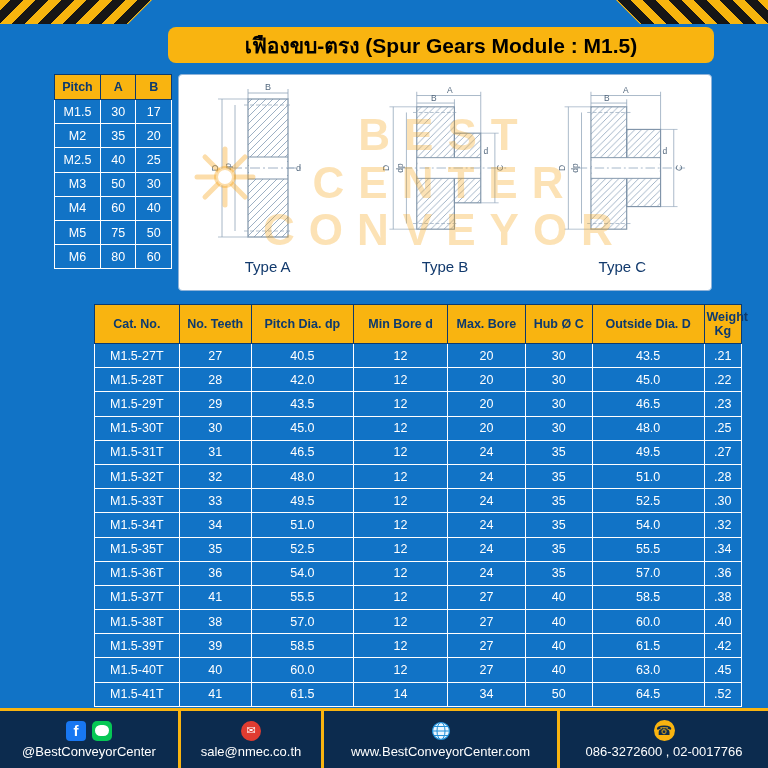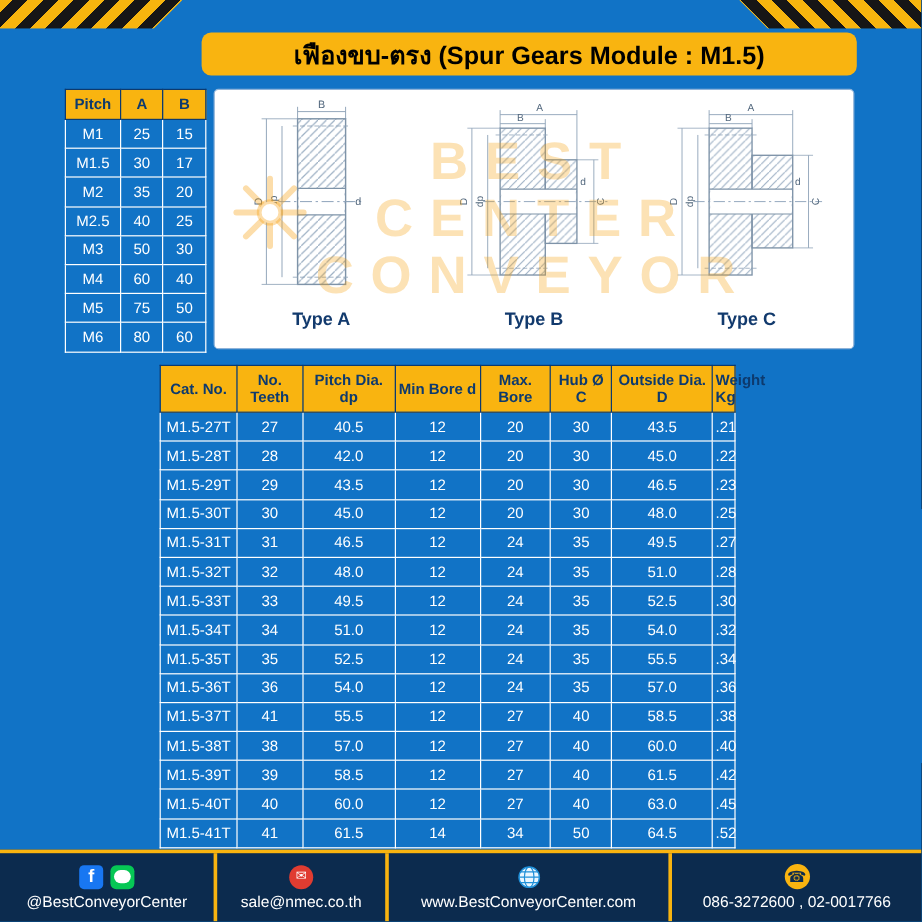--- a/index.html
+++ b/index.html
@@ -22,37 +22,37 @@
   table.data{border-collapse:collapse;width:100%;table-layout:fixed;}
   .data th{background:#f9b410;color:#0d3a6e;border:1.6px solid #0d3a6e;
       font-size:12.5px;font-weight:bold;padding:5px 2px;text-align:center;}
   .data td{color:#fff;border:1.4px solid #fff;font-size:12.5px;text-align:center;padding:4.6px 2px;}
 
   .pitch-wrap{position:absolute;left:54px;top:74px;width:118px;}
   .pitch-wrap th:nth-child(1){width:40%}
   .pitch-wrap th:nth-child(2){width:30%}
   .pitch-wrap th:nth-child(3){width:30%}
 
-  .main-wrap{position:absolute;left:94px;top:304px;width:480px;margin-left:39px;}
+  .main-wrap{position:absolute;left:94px;top:304px;width:648px;}
   .main-wrap th:nth-child(1){width:12.3%}
   .main-wrap th:nth-child(2){width:10.4%}
   .main-wrap th:nth-child(3){width:15%}
   .main-wrap th:nth-child(4){width:13.8%}
   .main-wrap th:nth-child(5){width:11.2%}
   .main-wrap th:nth-child(6){width:9.6%}
   .main-wrap th:nth-child(7){width:16.5%}
 
   
   .panel{position:absolute;left:178px;top:74px;width:534px;height:217px;background:#fff;
       border:1.5px solid #8fb3d9;border-radius:4px;box-sizing:border-box;}
   .figures{position:absolute;inset:0;display:flex;justify-content:space-around;
       align-items:flex-start;padding-top:4px;}
   .fig{display:flex;flex-direction:column;align-items:center;width:170px;}
   svg.draw{width:160px;height:178px;}
-  .caption{color:#123a6d;font-weight:bold;font-size:15px;margin-top:1px;}
+  .caption{color:#123a6d;font-weight:normal;font-size:15px;margin-top:1px;}
   svg text{font-family:"Liberation Sans",sans-serif;font-size:9px;fill:#53687e;}
   .watermark{position:absolute;inset:0;display:flex;flex-direction:column;justify-content:center;
       align-items:center;pointer-events:none;text-align:center;}
   .watermark div{font-size:44px;font-weight:bold;letter-spacing:14px;
       color:rgba(245,158,11,0.30);line-height:1.08;}
   .wm-logo{position:absolute;left:14px;top:70px;pointer-events:none;}
 
   
   .footer{position:absolute;left:0;right:0;bottom:0;height:57px;background:#0c2b4e;
       border-top:3px solid #f9b410;display:flex;align-items:stretch;}
@@ -85,25 +85,20 @@
   <div class="pitch-wrap">
     <table class="data">
       <thead>
         <tr>
             <th>Pitch</th>
             <th>A</th>
             <th>B</th>
           </tr>
       </thead>
       <tbody>
-          <tr>
-            <td>M1</td>
-            <td>25</td>
-            <td>15</td>
-          </tr>
           <tr>
             <td>M1.5</td>
             <td>30</td>
             <td>17</td>
           </tr>
           <tr>
             <td>M2</td>
             <td>35</td>
             <td>20</td>
           </tr>

